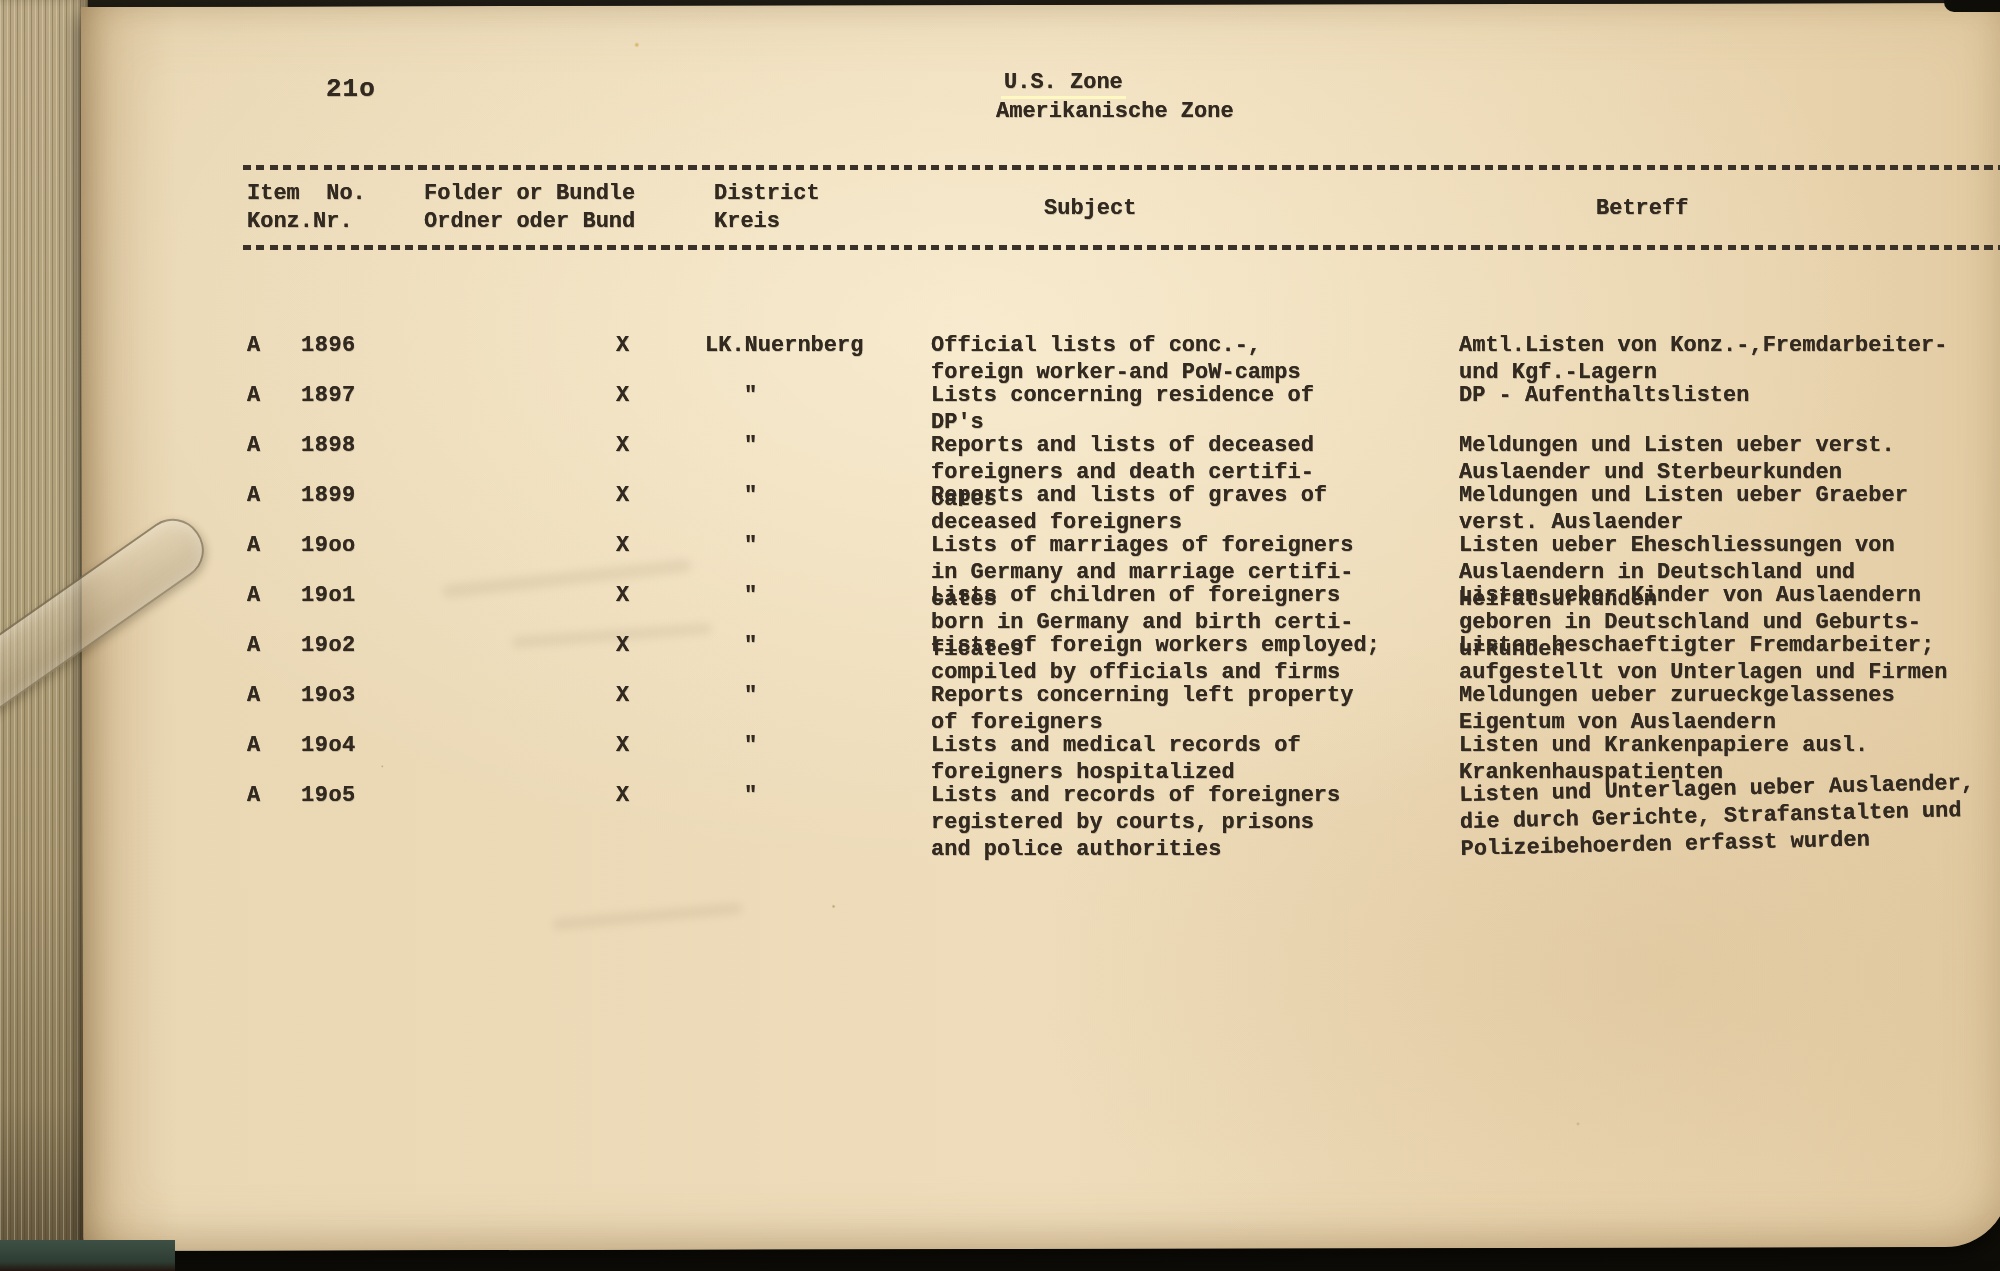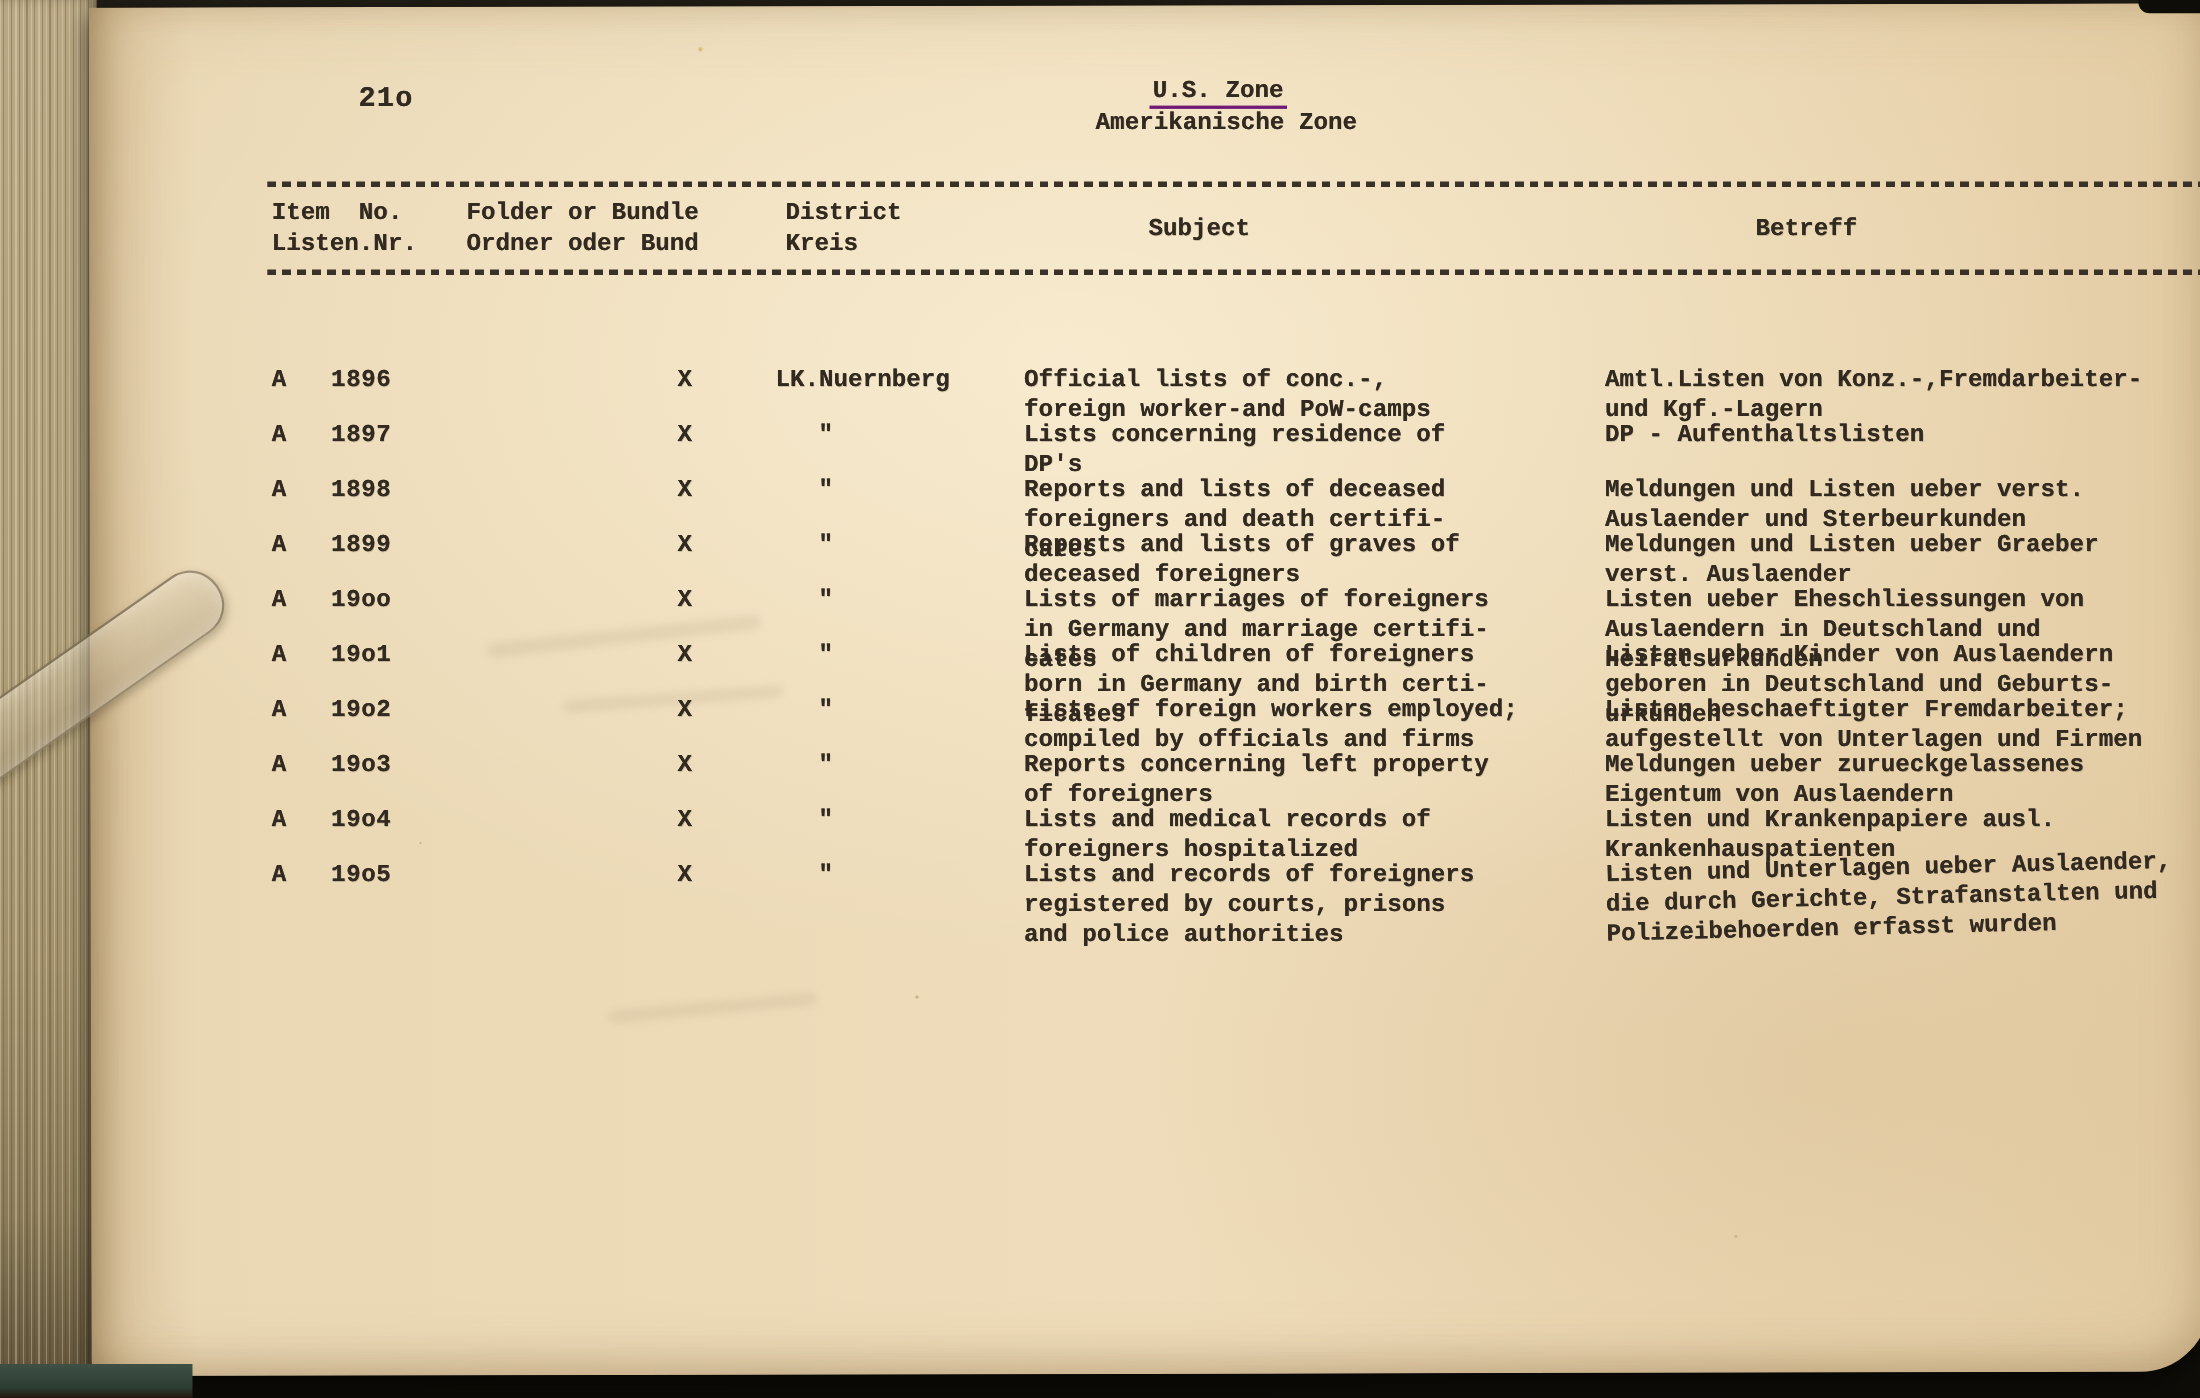--- a/index.html
+++ b/index.html
@@ -46,21 +46,21 @@
   .clip{position:absolute;left:-115px;top:600px;width:340px;height:58px;
      transform:rotate(-35deg);border-radius:30px;
      background:linear-gradient(180deg,rgba(225,212,184,.50),rgba(168,152,122,.46));
      border:2px solid rgba(100,88,66,.55);
      box-shadow:0 4px 8px rgba(55,42,20,.28), inset 0 0 16px rgba(255,255,255,.30);}
   
   .ink{position:absolute;inset:0;color:#322a20;font-size:22px;font-weight:700;
        text-shadow:0 0 .6px rgba(50,42,32,.8),.5px .5px 0 rgba(50,42,32,.22);}
   .ink span,.ink div{position:absolute;white-space:pre;}
   .page-number{left:326px;top:74px;font-size:26px;letter-spacing:1px;}
-  .zone-title{left:1048px;top:70px;border-bottom:3px solid #701a75;padding:0 3px 1px 3px;margin-left:-3px;}
+  .zone-title{left:1004px;top:70px;border-bottom:3px solid #fef9c3;padding:0 3px 1px 3px;margin-left:-3px;}
   .zone-subtitle{left:996px;top:99px;text-align:right;}
   .rule{left:243px;right:-6px;height:5px;background:
         repeating-linear-gradient(90deg,#3a3228 0 8px,rgba(0,0,0,0) 8px 13.5px);}
   .rule-1{top:165px;} .rule-2{top:245px;}
   .h-item-en{left:247px;top:181px;} .h-item-de{left:247px;top:209px;}
   .h-folder-en{left:424px;top:181px;} .h-folder-de{left:424px;top:209px;}
   .h-district-en{left:714px;top:181px;} .h-district-de{left:714px;top:209px;}
   .h-subject{left:1044px;top:196px;} .h-betreff{left:1596px;top:196px;}
   
   .rows{position:absolute;left:0;right:0;top:282px;}
@@ -89,21 +89,21 @@
   </div>
 
   <div class="ink">
     <span class="page-number">21o</span>
     <span class="zone-title">U.S. Zone</span>
     <span class="zone-subtitle">Amerikanische Zone</span>
 
     <div class="rule rule-1"></div>
 
     <span class="h-item-en">Item  No.</span>
-    <span class="h-item-de">Listen.Nr.</span>
+    <span class="h-item-de">Konz.Nr.</span>
     <span class="h-folder-en">Folder or Bundle</span>
     <span class="h-folder-de">Ordner oder Bund</span>
     <span class="h-district-en">District</span>
     <span class="h-district-de">Kreis</span>
     <span class="h-subject">Subject</span>
     <span class="h-betreff">Betreff</span>
 
     <div class="rule rule-2"></div>
 
     <div class="rows">

